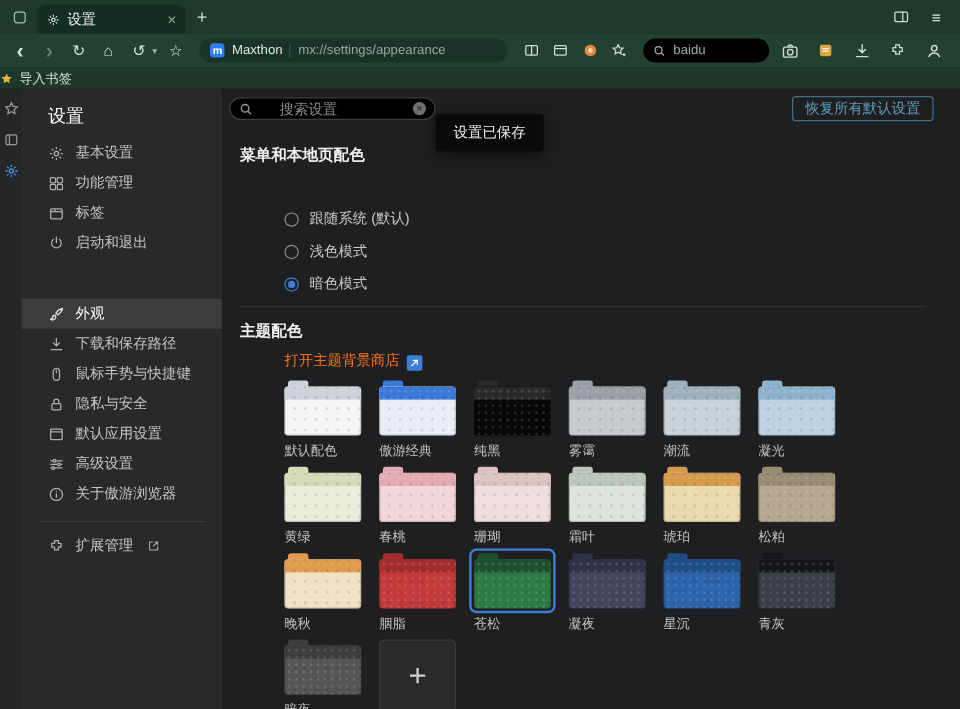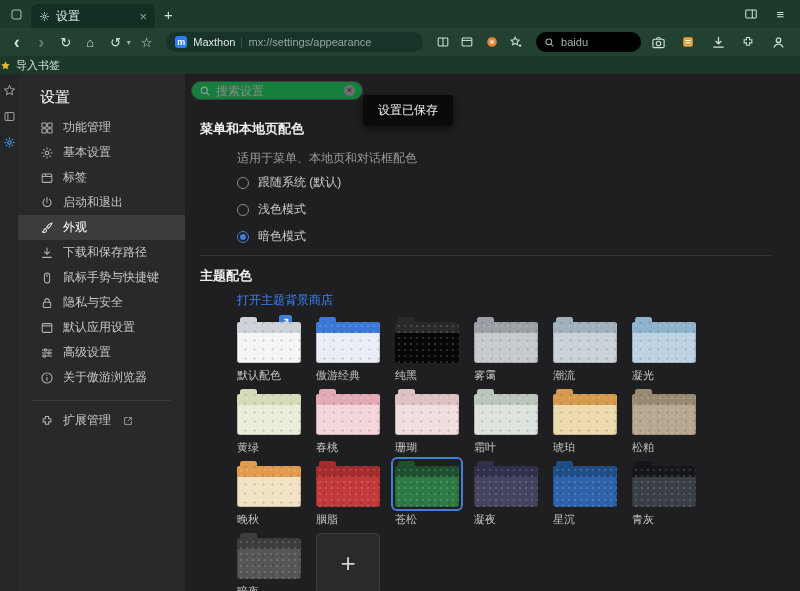--- a/index.html
+++ b/index.html
@@ -42,46 +42,46 @@
   
   .rail{position:absolute;left:0;top:74px;width:18px;bottom:0;background:#242628;display:flex;flex-direction:column;align-items:center;padding-top:9px;gap:12px;}
   .rail-btn{width:14px;height:14px;display:flex;align-items:center;justify-content:center;color:#9a9a9a;cursor:pointer;}
   .rail-btn.accent{color:#4a9eff;}
 
   
   .side{position:absolute;left:18px;top:74px;width:167px;bottom:0;background:#29292b;}
   .side-title{font-size:15px;color:#fff;padding:14px 0 0 22px;}
   .sitems{margin-top:8px;}
   .sitem{height:25px;display:flex;align-items:center;padding-left:22px;gap:9px;font-size:12px;color:#c6c6c6;cursor:pointer;}
-  .sitem.sel{background:#3c3c3e;color:#fff;}
+  .sitem.sel{background:#3c3c3e;color:#fff;margin-top:34px;}
   .sicon{width:14px;height:14px;display:flex;color:#b0b0b0;flex:none;}
   .sitem.sel .sicon{color:#e9e9e9;}
   .side-div{height:1px;background:#3b3b3d;margin:10px 14px 0 14px;}
   .ext-item{margin-top:7px;}
   .ext-ic{width:12px;height:12px;display:flex;color:#a8a8a8;margin-left:2px;}
 
   
   .content{position:absolute;left:185px;top:74px;right:0;bottom:0;background:#1f1f21;}
-  .c-search{position:absolute;left:6px;top:7px;width:172px;height:19px;background:#15803d;border:1px solid #3d3d3f;border-radius:11px;display:flex;align-items:center;padding:0 7px;gap:5px;}
+  .c-search{position:absolute;left:6px;top:7px;width:172px;height:19px;background:#000000;border:1px solid #3d3d3f;border-radius:11px;display:flex;align-items:center;padding:0 7px;gap:22px;}
   .c-search input{flex:1;background:transparent;border:none;outline:none;color:#ddd;font-size:12px;min-width:0;}
   .c-search input::placeholder{color:#8a8a8a;}
   .mag{color:#9a9a9a;display:flex;}
   .clear-btn{width:11px;height:11px;border-radius:50%;background:#707072;color:#222224;font-size:9px;display:flex;align-items:center;justify-content:center;line-height:1;cursor:pointer;flex:none;}
   .restore{position:absolute;right:22px;top:6px;height:21px;padding:0 10px;background:transparent;border:1px solid #3f6e85;border-radius:3px;color:#5d9cb8;font-size:12px;display:flex;align-items:center;cursor:pointer;font-family:inherit;}
   .toast{position:absolute;left:178px;top:21px;background:#0a0a0a;color:#f2f2f2;font-size:12px;padding:7px 15px;border-radius:3px;z-index:9;box-shadow:0 3px 10px rgba(0,0,0,.55);}
   .h1{position:absolute;left:15px;top:46px;font-size:13px;font-weight:bold;color:#efefef;}
   .desc{position:absolute;left:52px;top:76px;font-size:12px;color:#9b9b9b;}
   .opt{position:absolute;left:52px;display:flex;align-items:center;gap:9px;font-size:12px;color:#c9c9c9;cursor:pointer;}
   .opt1{top:100px}.opt2{top:127px}.opt3{top:154px}
   .radio{width:12px;height:12px;border:1.5px solid #8b8b8b;border-radius:50%;position:relative;flex:none;}
   .radio.sel{border-color:#3e7ed9;}
   .radio.sel::after{content:"";position:absolute;inset:2px;border-radius:50%;background:#3e7ed9;}
   .cdivider{position:absolute;left:15px;right:28px;top:181px;height:1px;background:#333335;}
   .h2{position:absolute;left:15px;top:193px;font-size:13px;font-weight:bold;color:#efefef;}
-  .store{position:absolute;left:52px;top:218px;display:flex;align-items:center;gap:6px;font-size:12px;color:#3b82f6;cursor:pointer;flex-direction:column;}
+  .store{position:absolute;left:52px;top:218px;display:flex;align-items:flex-end;gap:6px;font-size:12px;color:#f97316;cursor:pointer;}
   .store-icon{width:13px;height:13px;border-radius:2px;background:#3e7ed9;display:flex;align-items:center;justify-content:center;}
 
   .grid{position:absolute;left:52px;top:243px;display:grid;grid-template-columns:repeat(6,64px);column-gap:15px;row-gap:6px;}
   .cell{width:64px;}
   .swatch{position:relative;width:64px;height:46px;cursor:pointer;}
   .sw-tab{position:absolute;left:3px;top:0;width:17px;height:6px;border-radius:2.5px 2.5px 0 0;background:var(--top);}
   .sw-body{position:absolute;left:0;top:5px;width:64px;height:41px;border-radius:3px;background:var(--body);overflow:hidden;box-shadow:inset 0 0 0 1px rgba(0,0,0,.18);}
   .sw-body::before{content:"";position:absolute;left:0;top:0;right:0;height:11px;background:var(--top);}
   .sw-body::after{content:"";position:absolute;inset:0;background-image:radial-gradient(rgba(255,255,255,.15) 1px,transparent 1.3px),radial-gradient(rgba(0,0,0,.12) 1px,transparent 1.3px);background-size:6px 6px,9px 9px;background-position:1px 1px,4px 5px;}
   .swatch.sel{outline:2px solid #3f7fd8;outline-offset:2px;border-radius:2px;}
@@ -240,37 +240,37 @@
     </span>
   </div>
 
   <div class="side">
     <div class="side-title">设置</div>
     <div class="sitems">
 
       <div class="sitem">
         <span class="sicon">
             <svg width="14" height="14" viewBox="0 0 16 16" fill="none" stroke="currentColor" stroke-width="1.2">
+              <circle cx="8" cy="8" r="2.1"></circle>
+              <path d="M8 1.8v2.1M8 12.1v2.1M1.8 8h2.1M12.1 8h2.1M3.6 3.6l1.5 1.5M10.9 10.9l1.5 1.5M12.4 3.6l-1.5 1.5M5.1 10.9l-1.5 1.5"></path>
+            </svg>
+          </span>
+        <span>基本设置</span>
+      </div>
+
+      <div class="sitem">
+        <span class="sicon">
+            <svg width="14" height="14" viewBox="0 0 16 16" fill="none" stroke="currentColor" stroke-width="1.2">
               <rect x="2.2" y="2.2" width="5" height="5" rx="1"></rect>
               <rect x="8.8" y="2.2" width="5" height="5" rx="1"></rect>
               <rect x="2.2" y="8.8" width="5" height="5" rx="1"></rect>
               <rect x="8.8" y="8.8" width="5" height="5" rx="1"></rect>
             </svg>
           </span>
         <span>功能管理</span>
-      </div>
-
-      <div class="sitem">
-        <span class="sicon">
-            <svg width="14" height="14" viewBox="0 0 16 16" fill="none" stroke="currentColor" stroke-width="1.2">
-              <circle cx="8" cy="8" r="2.1"></circle>
-              <path d="M8 1.8v2.1M8 12.1v2.1M1.8 8h2.1M12.1 8h2.1M3.6 3.6l1.5 1.5M10.9 10.9l1.5 1.5M12.4 3.6l-1.5 1.5M5.1 10.9l-1.5 1.5"></path>
-            </svg>
-          </span>
-        <span>基本设置</span>
       </div>
 
       <div class="sitem">
         <span class="sicon">
             <svg width="14" height="14" viewBox="0 0 16 16" fill="none" stroke="currentColor" stroke-width="1.2">
               <rect x="2.5" y="3.5" width="11" height="9.5" rx="1.2"></rect>
               <path d="M2.5 6.2h11M6.5 3.5v2.7"></path>
             </svg>
           </span>
         <span>标签</span>
@@ -382,25 +382,25 @@
       <span class="mag">
         <svg width="12" height="12" viewBox="0 0 16 16" fill="none" stroke="#9a9a9a" stroke-width="1.5">
             <circle cx="7" cy="7" r="4.2"></circle>
             <path d="M10.2 10.2l3.3 3.3"></path>
           </svg>
       </span>
       <input placeholder="搜索设置" style="">
       <span class="clear-btn">×</span>
     </div>
 
+    <button class="restore">恢复所有默认设置</button>
 
     <div class="toast">设置已保存</div>
 
     <div class="h1">菜单和本地页配色</div>
-    <div class="desc">适用于菜单、本地页和对话框配色</div>
 
     <div class="opt opt1">
       <span class="radio"></span>
       <span>跟随系统 (默认)</span>
     </div>
     <div class="opt opt2">
       <span class="radio"></span>
       <span>浅色模式</span>
     </div>
     <div class="opt opt3">

